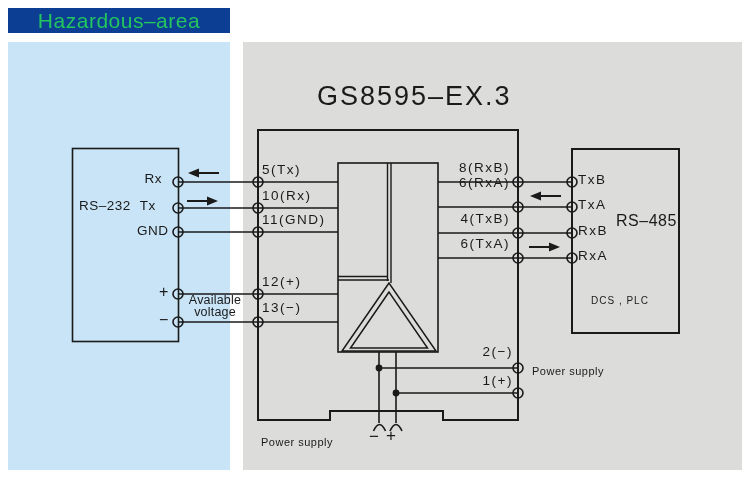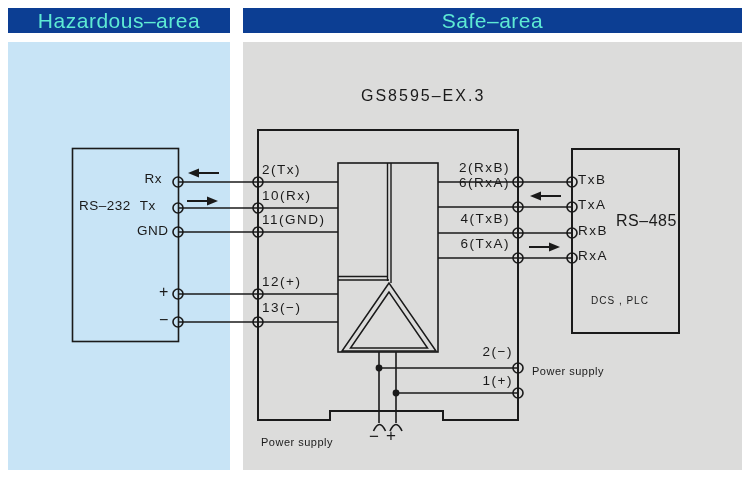--- a/index.html
+++ b/index.html
@@ -1,40 +1,39 @@
 <!DOCTYPE html>
 <html><head>
 <meta charset="utf-8">
 <style>
   html,body{margin:0;padding:0;background:#ffffff;}
   .stage{position:relative;width:750px;height:483px;background:#ffffff;overflow:hidden;
          font-family:"Liberation Sans","DejaVu Sans",sans-serif;color:#1a1a1a;}
-  .hdr{position:absolute;top:8px;height:25px;line-height:25px;background:#0c3e93;color:#5eead4;
+  .hdr{position:absolute;top:8px;height:25px;line-height:25px;background:#0c3e93;color:#22c55e;
        text-align:center;font-size:21px;letter-spacing:0.5px;}
   .panel{position:absolute;top:42px;height:428px;}
   .panel.blue{left:8px;width:222px;background:#c8e4f6;}
   .panel.gray{left:243px;width:499px;background:#dcdcdb;}
   svg.wiring{position:absolute;left:0;top:0;}
   .lbl{position:absolute;font-size:13.5px;line-height:14px;letter-spacing:0.5px;white-space:nowrap;}
   .term{letter-spacing:1.5px;}
   .ra{text-align:right;}
-  .title{font-size:16px;letter-spacing:2px;margin-left:44px;}
+  .title{font-size:27px;letter-spacing:2px;}
   .sign{font-size:16px;line-height:16px;}
   .bsign{font-size:17px;line-height:17px;}
   .ps{font-size:11px;line-height:15px;}
   .avail{font-size:12.5px;line-height:12px;text-align:center;white-space:normal;letter-spacing:0.2px;}
   .stroke{stroke:#1a1a1a;fill:none;}
 </style>
 </head>
 <body>
 
 <div class="stage">
 
   <div class="hdr" style="left:8px;width:222px">Hazardous–area</div>
-  <div class="hdr" style="left:243px;width:499px">Safe–area</div>
 
   <div class="panel blue"></div>
   <div class="panel gray"></div>
 
   <svg class="wiring" width="750" height="483" viewBox="0 0 750 483">
 
     <rect x="72.5" y="148.5" width="106" height="193" class="stroke" stroke-width="1.6"></rect>
     <path d="M258,130 H518 V420 H443 V411 H330 V420 H258 Z" class="stroke" stroke-width="2"></path>
     <rect x="572" y="149" width="107" height="184" class="stroke" stroke-width="2"></rect>
 
@@ -117,28 +116,29 @@
     </g>
   </svg>
 
   <span class="lbl title" style="left:317px;top:89px">GS8595–EX.3</span>
 
   <span class="lbl ra" style="left:110px;top:172px;width:52px">Rx</span>
   <span class="lbl" style="left:79px;top:199px;word-spacing:5px">RS–232 Tx</span>
   <span class="lbl" style="left:137px;top:224px">GND</span>
   <span class="lbl sign" style="left:159px;top:284px">+</span>
   <span class="lbl sign" style="left:159px;top:312px">−</span>
+  <span class="lbl avail" style="left:180px;top:294px;width:70px">Available voltage</span>
 
-  <span class="lbl term" style="left:262px;top:163px">2(Tx)</span>
+  <span class="lbl term" style="left:262px;top:163px">5(Tx)</span>
   <span class="lbl term" style="left:262px;top:189px">10(Rx)</span>
   <span class="lbl term" style="left:262px;top:213px">11(GND)</span>
   <span class="lbl term" style="left:262px;top:275px">12(+)</span>
   <span class="lbl term" style="left:262px;top:301px">13(−)</span>
 
-  <span class="lbl term ra" style="left:430px;top:161px;width:80px">2(RxB)</span>
+  <span class="lbl term ra" style="left:430px;top:161px;width:80px">8(RxB)</span>
   <span class="lbl term ra" style="left:430px;top:176px;width:80px">6(RxA)</span>
   <span class="lbl term ra" style="left:430px;top:212px;width:80px">4(TxB)</span>
   <span class="lbl term ra" style="left:430px;top:237px;width:80px">6(TxA)</span>
 
   <span class="lbl term ra" style="left:440px;top:345px;width:73px">2(−)</span>
   <span class="lbl term ra" style="left:440px;top:374px;width:73px">1(+)</span>
   <span class="lbl ps" style="left:532px;top:364px">Power supply</span>
   <span class="lbl ps" style="left:261px;top:435px">Power supply</span>
   <span class="lbl bsign" style="left:369px;top:428px">−</span>
   <span class="lbl bsign" style="left:386px;top:427px">+</span>

